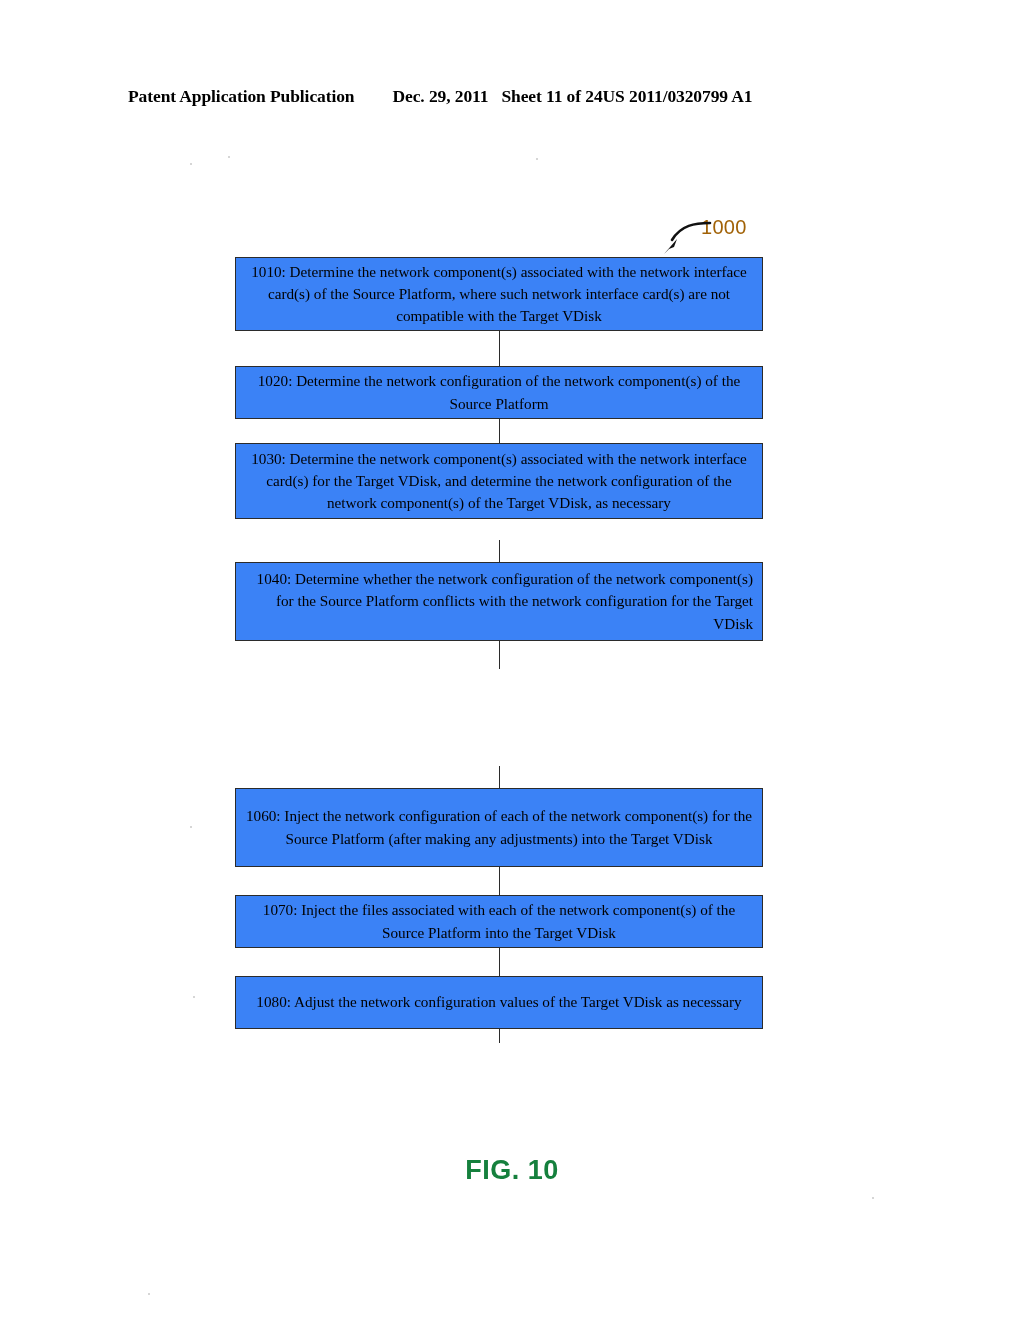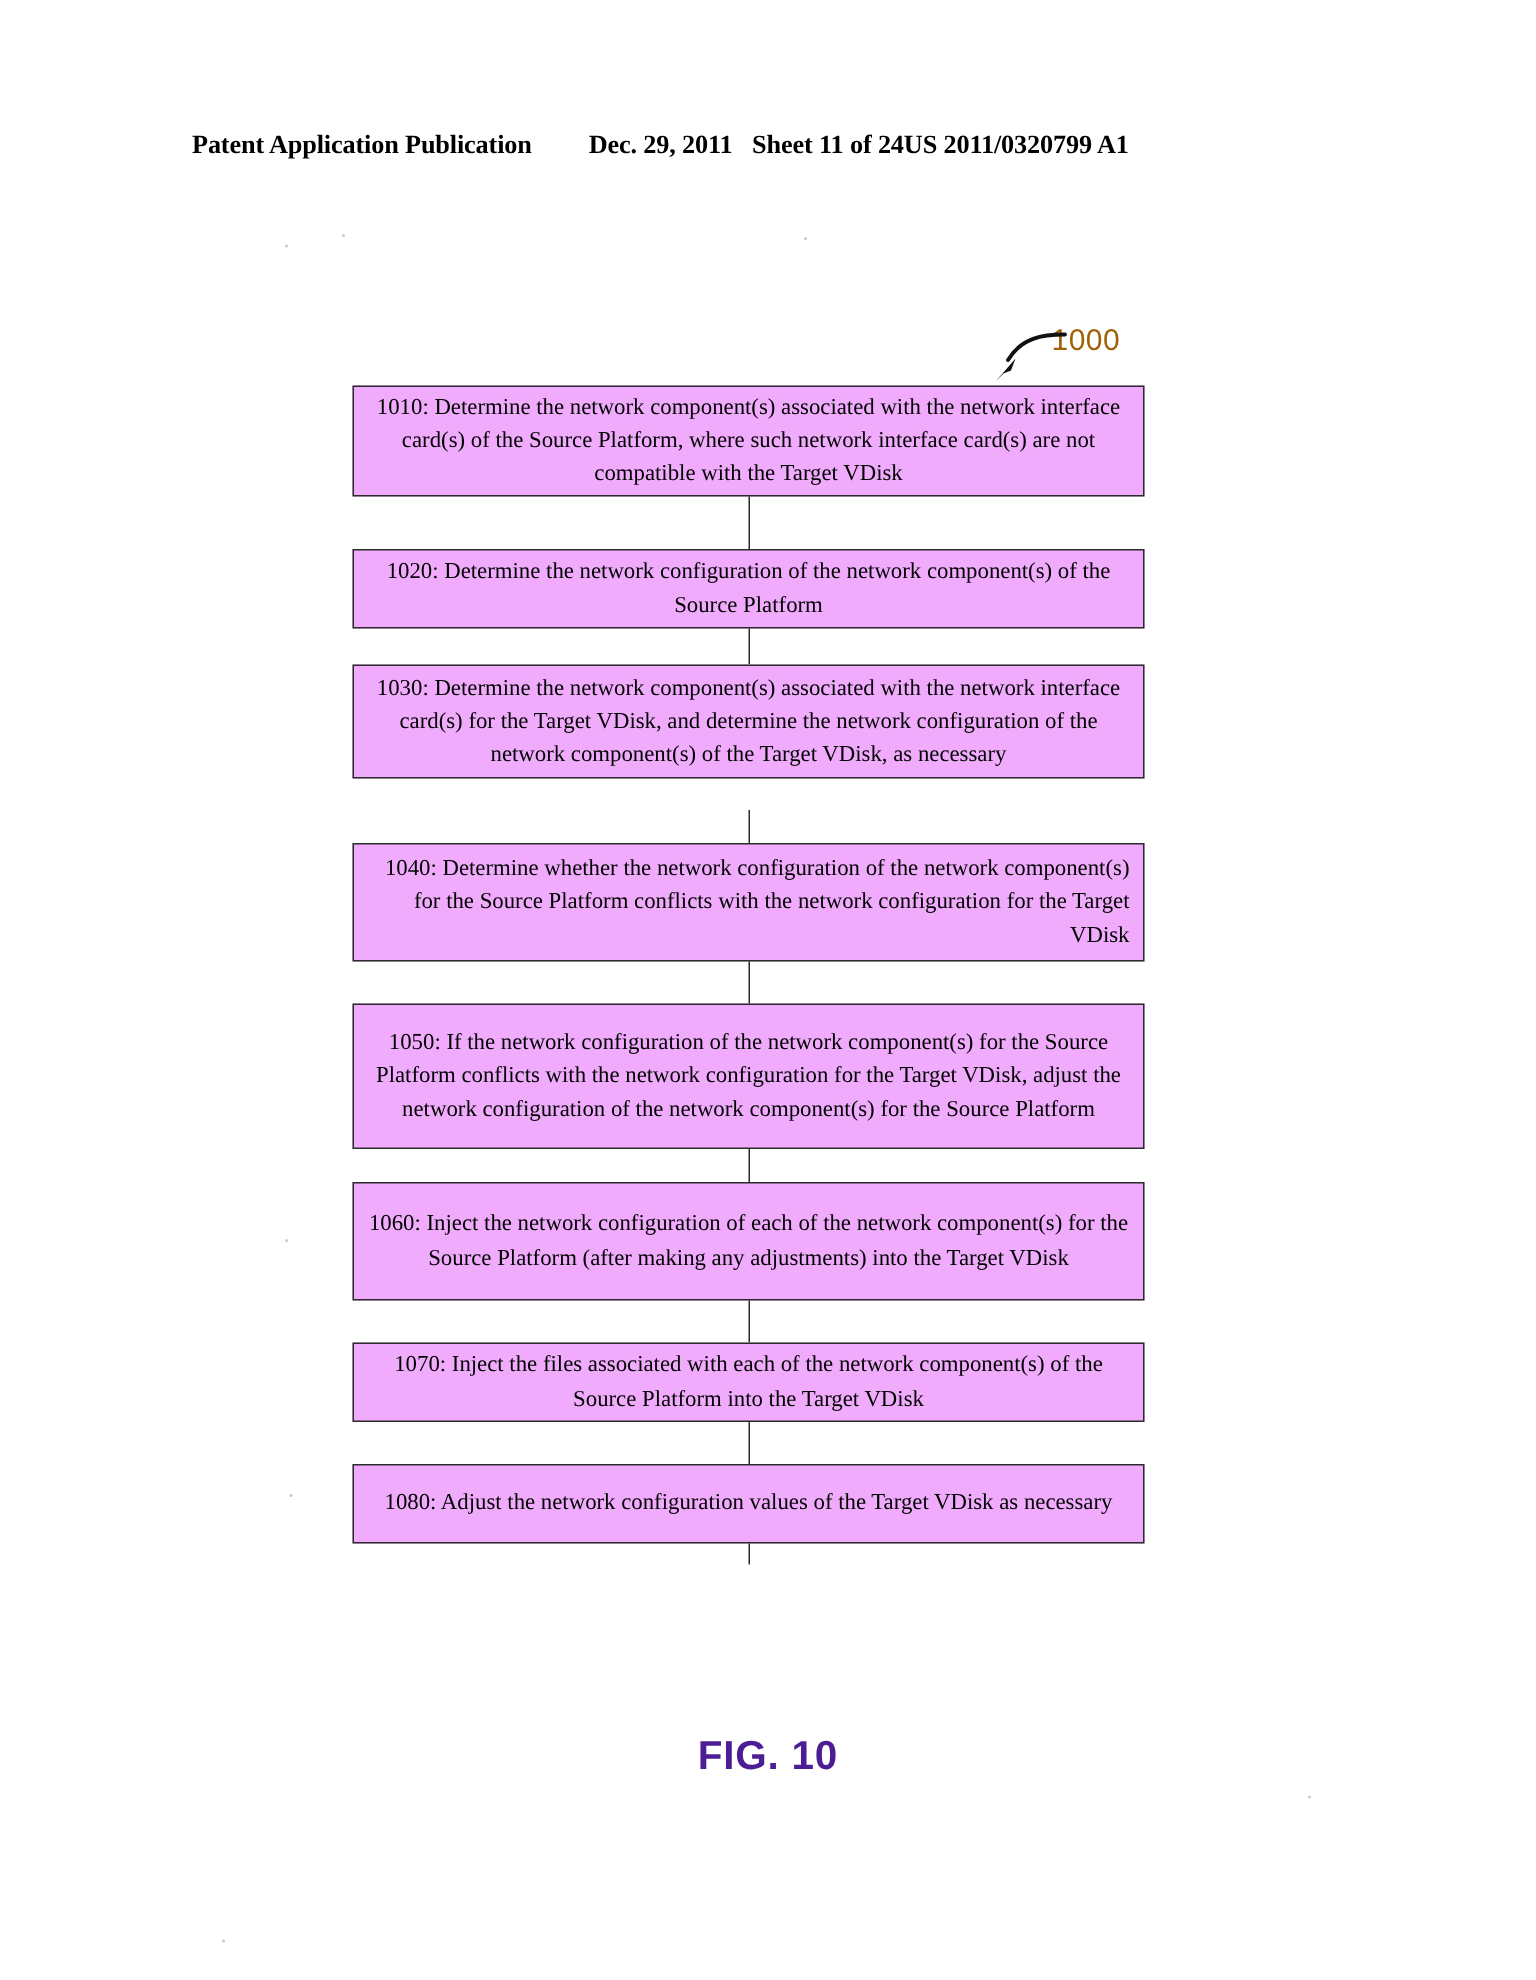--- a/index.html
+++ b/index.html
@@ -44,21 +44,21 @@
     width: 1024px;
     height: 1320px;
   }
 
   .flow-box {
     position: absolute;
     left: 235px;
     width: 528px;
     box-sizing: border-box;
     border: 1.3px solid #2b2b2b;
-    background: #f0abfc;
+    background: #3b82f6;
     font-family: "Liberation Serif", serif;
     font-size: 15.2px;
     line-height: 1.45;
     text-align: center;
     color: #000;
     display: flex;
     align-items: center;
     justify-content: center;
     padding: 3px 9px;
   }
@@ -97,21 +97,21 @@
   .fig-caption {
     position: absolute;
     left: 0;
     top: 1155px;
     width: 1024px;
     text-align: center;
     font-family: "Liberation Sans", sans-serif;
     font-weight: bold;
     font-size: 27px;
     letter-spacing: 0.5px;
-    color: #4c1d95;
+    color: #15803d;
   }
 
   
   .speck {
     position: absolute;
     background: #c9c9c9;
     width: 2px;
     height: 2px;
     border-radius: 50%;
   }
@@ -147,23 +147,20 @@
   <div class="flow-box" style="top:443px; height:76px;">
     <span class="btext">1030: Determine the network component(s) associated with the network interface card(s) for the Target VDisk, and determine the network configuration of the network component(s) of the Target VDisk, as necessary</span>
   </div>
   <div class="connector" style="top:540px; height:22px;"></div>
 
   <div class="flow-box" style="top:562px; height:79px;text-align:right;">
     <span class="btext">1040: Determine whether the network configuration of the network component(s) for the Source Platform conflicts with the network configuration for the Target VDisk</span>
   </div>
   <div class="connector" style="top:641px; height:28px;"></div>
 
-  <div class="flow-box" style="top:669px; height:97px;">
-    <span class="btext">1050: If the network configuration of the network component(s) for the Source Platform conflicts with the network configuration for the Target VDisk, adjust the network configuration of the network component(s) for the Source Platform</span>
-  </div>
   <div class="connector" style="top:766px; height:22px;"></div>
 
   <div class="flow-box" style="top:788px; height:79px;">
     <span class="btext">1060: Inject the network configuration of each of the network component(s) for the Source Platform (after making any adjustments) into the Target VDisk</span>
   </div>
   <div class="connector" style="top:867px; height:28px;"></div>
 
   <div class="flow-box" style="top:895px; height:53px;">
     <span class="btext">1070: Inject the files associated with each of the network component(s) of the Source Platform into the Target VDisk</span>
   </div>

